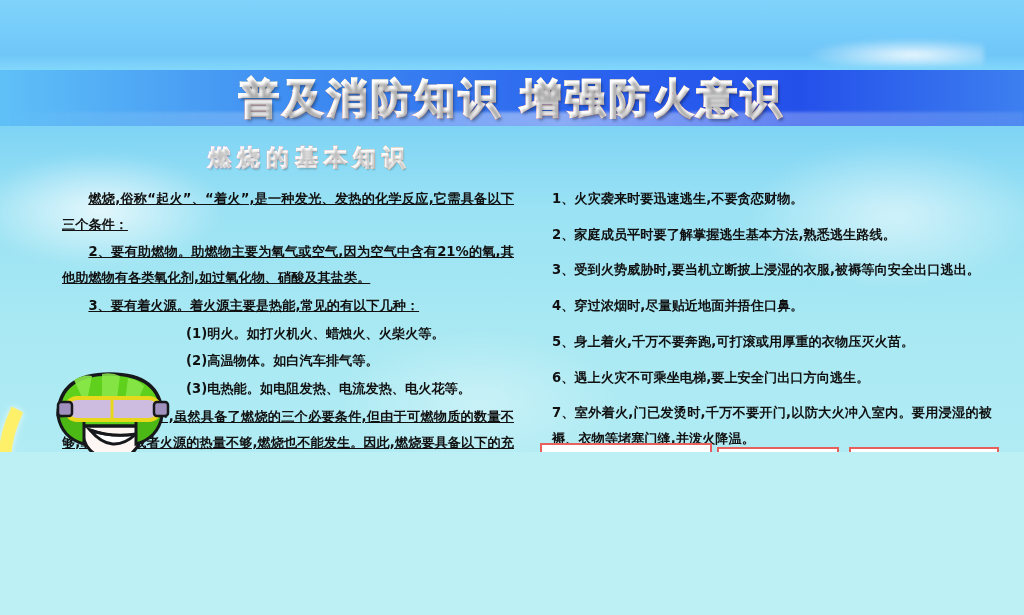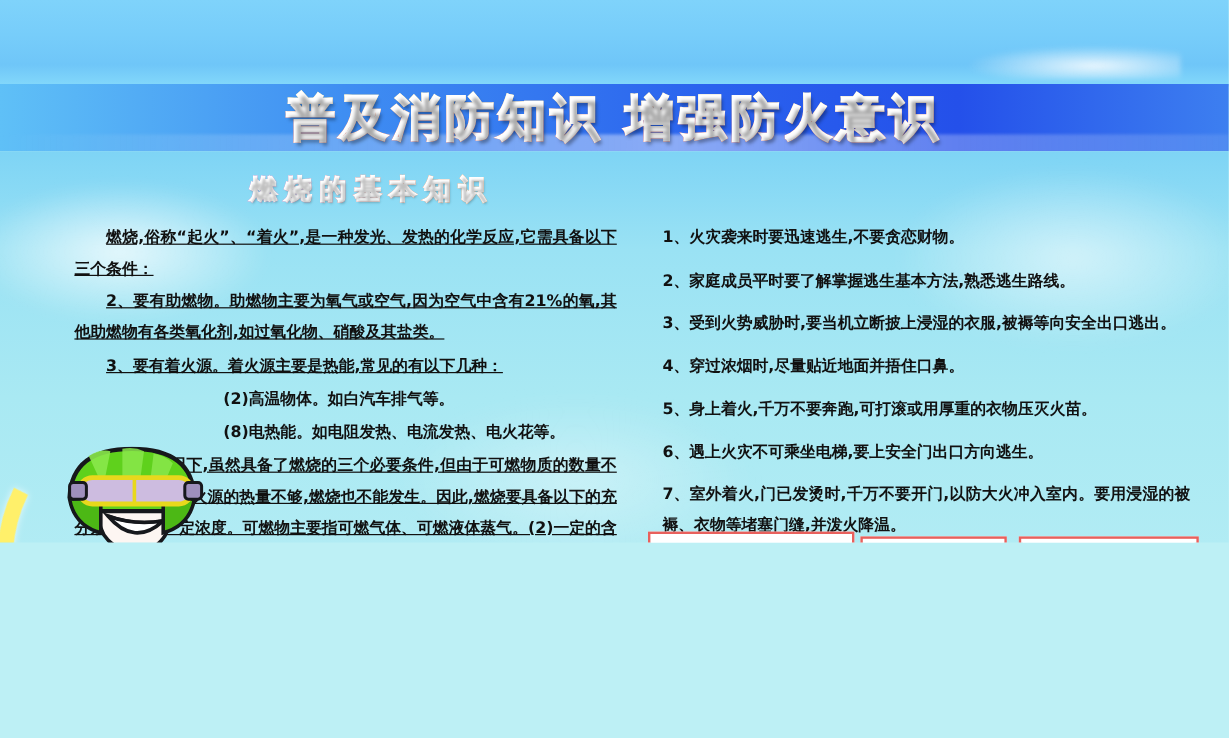--- a/index.html
+++ b/index.html
@@ -141,22 +141,23 @@
   <div class="cloud-c"></div>
 
   <div class="main-title">普及消防知识  增强防火意识</div>
 
   <div class="sec-head" id="sec-head-left">燃烧的基本知识</div>
 
   <div class="col" id="col-left">
     <div class="para indent">燃烧,俗称“起火”、“着火”,是一种发光、发热的化学反应,它需具备以下三个条件：</div>
     <div class="para indent">2、要有助燃物。助燃物主要为氧气或空气,因为空气中含有21%的氧,其他助燃物有各类氧化剂,如过氧化物、硝酸及其盐类。</div>
     <div class="para indent">3、要有着火源。着火源主要是热能,常见的有以下几种：</div>
+    <div class="para sub">(1)明火。如打火机火、蜡烛火、火柴火等。</div>
     <div class="para sub">(2)高温物体。如白汽车排气等。</div>
-    <div class="para sub">(8)电热能。如电阻发热、电流发热、电火花等。</div>
+    <div class="para sub">(3)电热能。如电阻发热、电流发热、电火花等。</div>
     <div class="para indent">在某种情况下,虽然具备了燃烧的三个必要条件,但由于可燃物质的数量不够,氧气不足或者火源的热量不够,燃烧也不能发生。因此,燃烧要具备以下的充分条件：(1)一定浓度。可燃物主要指可燃气体、可燃液体蒸气。(2)一定的含氧量。(3)一定的着火能量。</div>
   </div>
 
   <div class="col" id="col-right">
     <div class="rule-item">1、火灾袭来时要迅速逃生,不要贪恋财物。</div>
     <div class="rule-item">2、家庭成员平时要了解掌握逃生基本方法,熟悉逃生路线。</div>
     <div class="rule-item">3、受到火势威胁时,要当机立断披上浸湿的衣服,被褥等向安全出口逃出。</div>
     <div class="rule-item">4、穿过浓烟时,尽量贴近地面并捂住口鼻。</div>
     <div class="rule-item">5、身上着火,千万不要奔跑,可打滚或用厚重的衣物压灭火苗。</div>
     <div class="rule-item">6、遇上火灾不可乘坐电梯,要上安全门出口方向逃生。</div>

